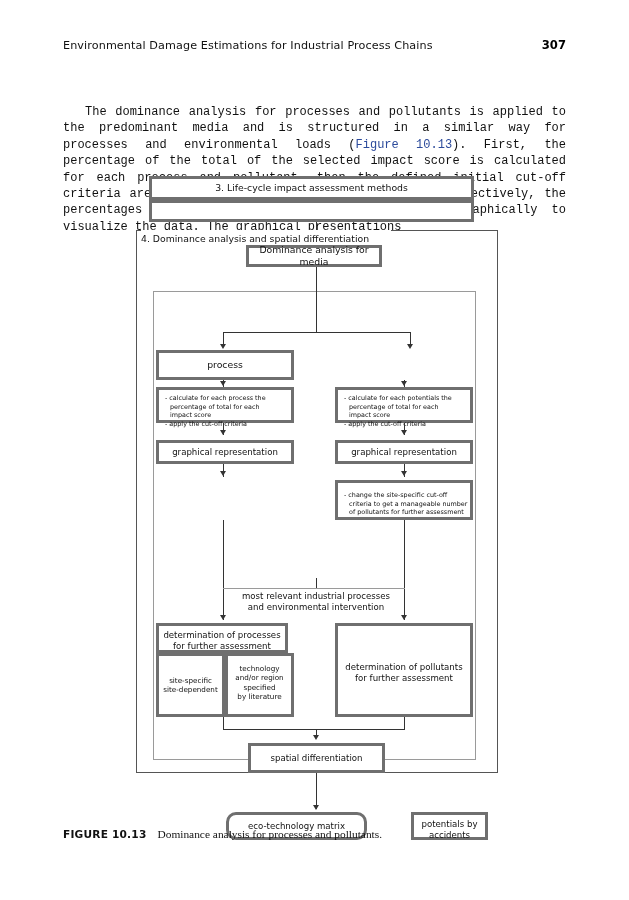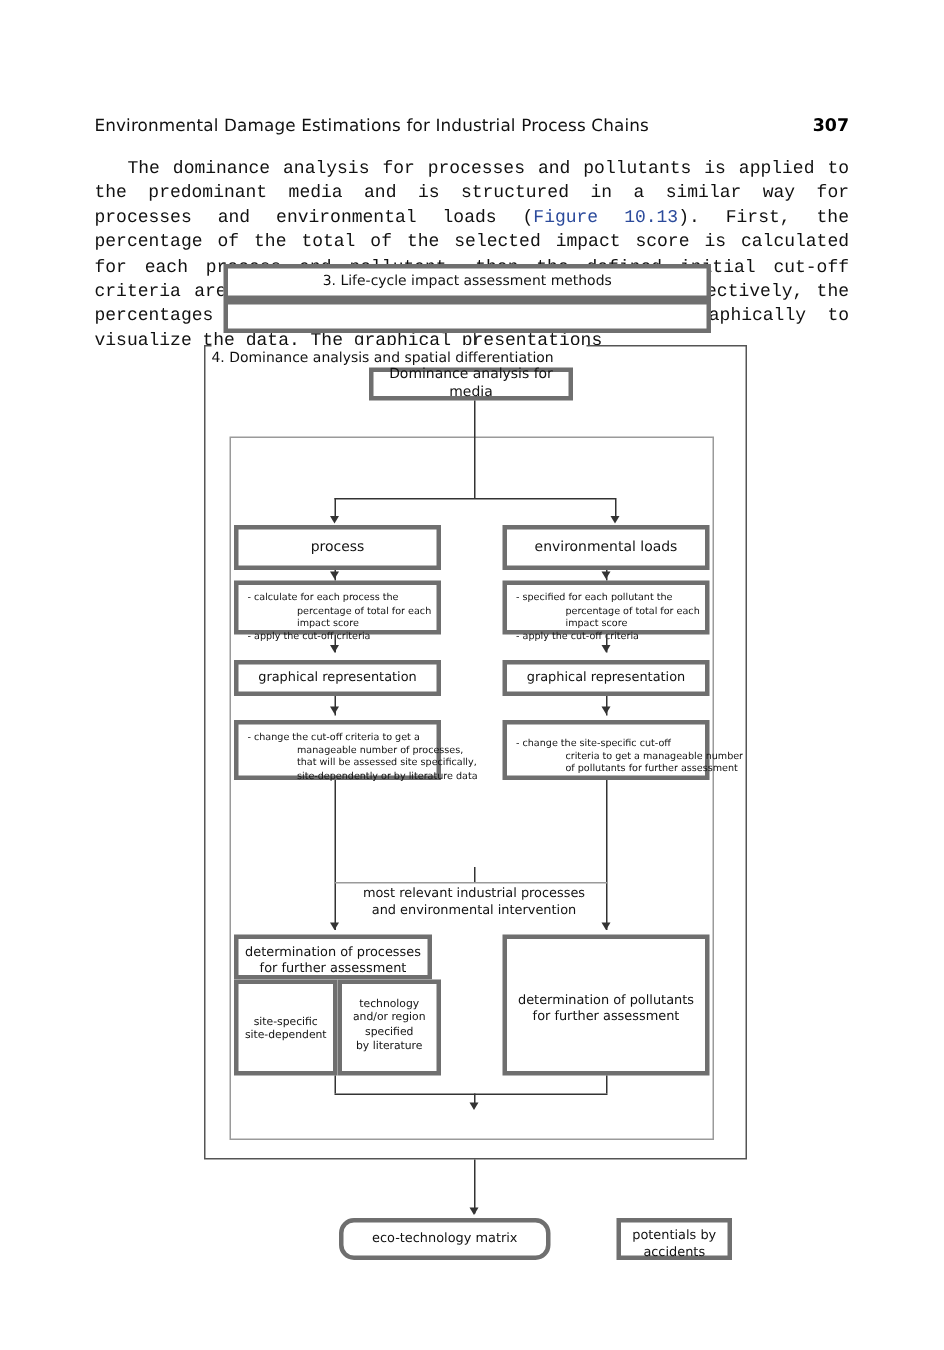--- a/index.html
+++ b/index.html
@@ -9,21 +9,21 @@
     font-family:"Liberation Serif", serif;
     color:#1a1a1a;
     position:relative;
     overflow:hidden;
   }
   .page{position:absolute;left:0;top:0;width:629px;height:900px;}
 
   
   .runhead{
     position:absolute;left:63px;top:38px;width:503px;
-    display:flex;align-items:baseline;justify-content:space-between;margin-top:38px;
+    display:flex;align-items:baseline;justify-content:space-between;
   }
   .runhead-title{
     font-family:"DejaVu Sans", sans-serif;
     font-size:11.2px;letter-spacing:.1px;color:#111;
   }
   .runhead-page{
     font-family:"DejaVu Sans", sans-serif;
     font-size:11.6px;font-weight:bold;color:#000;
   }
 
@@ -63,21 +63,21 @@
   .t10{font-size:8.6px;line-height:11px;}
   .t9{font-size:7.2px;line-height:9.4px;}
 
   .bullets{
     text-align:left;display:block;
     padding:4px 5px 4px 6px;
     font-size:6.4px;line-height:8.7px;
     font-family:"DejaVu Sans", sans-serif;
   }
   .bullets div{white-space:nowrap;}
-  .bullets .ind{padding-left:5px;margin-left:28px;}
+  .bullets .ind{padding-left:5px;}
 
   
   .vline{position:absolute;width:1px;background:#333;}
   .hline{position:absolute;height:1px;background:#333;}
   .arrow-d{
     position:absolute;width:0;height:0;
     border-left:3.2px solid transparent;
     border-right:3.2px solid transparent;
     border-top:5px solid #333;
   }
@@ -128,66 +128,57 @@
 
     <div class="vline" style="left:316px;top:107px;height:65px;"></div>
     <div class="hline" style="left:223px;top:172px;width:187px;"></div>
     <div class="vline" style="left:223px;top:172px;height:13px;"></div>
     <div class="vline" style="left:410px;top:172px;height:13px;"></div>
     <div class="arrow-d" style="left:220px;top:184px;"></div>
     <div class="arrow-d" style="left:407px;top:184px;"></div>
 
     <div class="box dark t11" style="left:156px;top:190px;width:138px;height:30px;">process</div>
 
-    <div class="box dark t11" style="left:335px;top:190px;width:138px;height:30px;">environmental loads</div>
 
     <div class="vline" style="left:223px;top:220px;height:12px;"></div>
     <div class="arrow-d" style="left:220px;top:221px;"></div>
     <div class="vline" style="left:404px;top:220px;height:12px;"></div>
     <div class="arrow-d" style="left:401px;top:221px;"></div>
 
     <div class="box dark" style="left:156px;top:227px;width:138px;height:36px;display:block;">
       <div class="bullets">
         <div>- calculate for each process the</div>
         <div class="ind">percentage of total for each</div>
         <div class="ind">impact score</div>
         <div>- apply the cut-off criteria</div>
       </div>
     </div>
 
     <div class="box dark" style="left:335px;top:227px;width:138px;height:36px;display:block;">
       <div class="bullets">
-        <div>- specified for each pollutant the</div>
+        <div>- calculate for each potentials the</div>
         <div class="ind">percentage of total for each</div>
         <div class="ind">impact score</div>
         <div>- apply the cut-off criteria</div>
       </div>
     </div>
 
     <div class="vline" style="left:223px;top:263px;height:12px;"></div>
     <div class="arrow-d" style="left:220px;top:270px;"></div>
     <div class="vline" style="left:404px;top:263px;height:12px;"></div>
     <div class="arrow-d" style="left:401px;top:270px;"></div>
 
     <div class="box dark t10" style="left:156px;top:280px;width:138px;height:24px;">graphical representation</div>
     <div class="box dark t10" style="left:335px;top:280px;width:138px;height:24px;">graphical representation</div>
 
     <div class="vline" style="left:223px;top:304px;height:13px;"></div>
     <div class="arrow-d" style="left:220px;top:311px;"></div>
     <div class="vline" style="left:404px;top:304px;height:13px;"></div>
     <div class="arrow-d" style="left:401px;top:311px;"></div>
 
-    <div class="box dark" style="left:156px;top:320px;width:138px;height:40px;display:block;">
-      <div class="bullets">
-        <div>- change the cut-off criteria to get a</div>
-        <div class="ind">manageable number of processes,</div>
-        <div class="ind">that will be assessed site specifically,</div>
-        <div class="ind">site-dependently or by literature data</div>
-      </div>
-    </div>
 
     <div class="box dark" style="left:335px;top:320px;width:138px;height:40px;display:block;">
       <div class="bullets" style="padding-top:8px;">
         <div>- change the site-specific cut-off</div>
         <div class="ind">criteria to get a manageable number</div>
         <div class="ind">of pollutants for further assessment</div>
       </div>
     </div>
 
     <div class="vline" style="left:223px;top:360px;height:100px;"></div>
@@ -225,26 +216,30 @@
       <div>determination of pollutants</div>
       <div>for further assessment</div>
     </div>
 
     <div class="vline" style="left:223px;top:557px;height:12px;"></div>
     <div class="vline" style="left:404px;top:557px;height:12px;"></div>
     <div class="hline" style="left:223px;top:569px;width:182px;"></div>
     <div class="vline" style="left:316px;top:569px;height:8px;"></div>
     <div class="arrow-d" style="left:313px;top:575px;"></div>
 
+    <div class="box dark t10" style="left:248px;top:583px;width:137px;height:30px;">spatial differentiation</div>
 
     <div class="vline" style="left:316px;top:613px;height:36px;"></div>
     <div class="arrow-d" style="left:313px;top:645px;"></div>
 
     <div class="box dark t10" style="left:226px;top:652px;width:141px;height:28px;border-radius:10px;">eco-technology matrix</div>
     <div class="box dark t10" style="left:367px;top:652px;width:77px;height:28px;display:block;padding-top:4px;margin-left:44px;">
       <div>potentials by</div>
       <div>accidents</div>
     </div>
 
   </div>
 
+  <div class="caption">
+    <b>FIGURE 10.13</b><span class="cap-text">Dominance analysis for processes and pollutants.</span>
+  </div>
 
 </div>
 
 </body></html>

